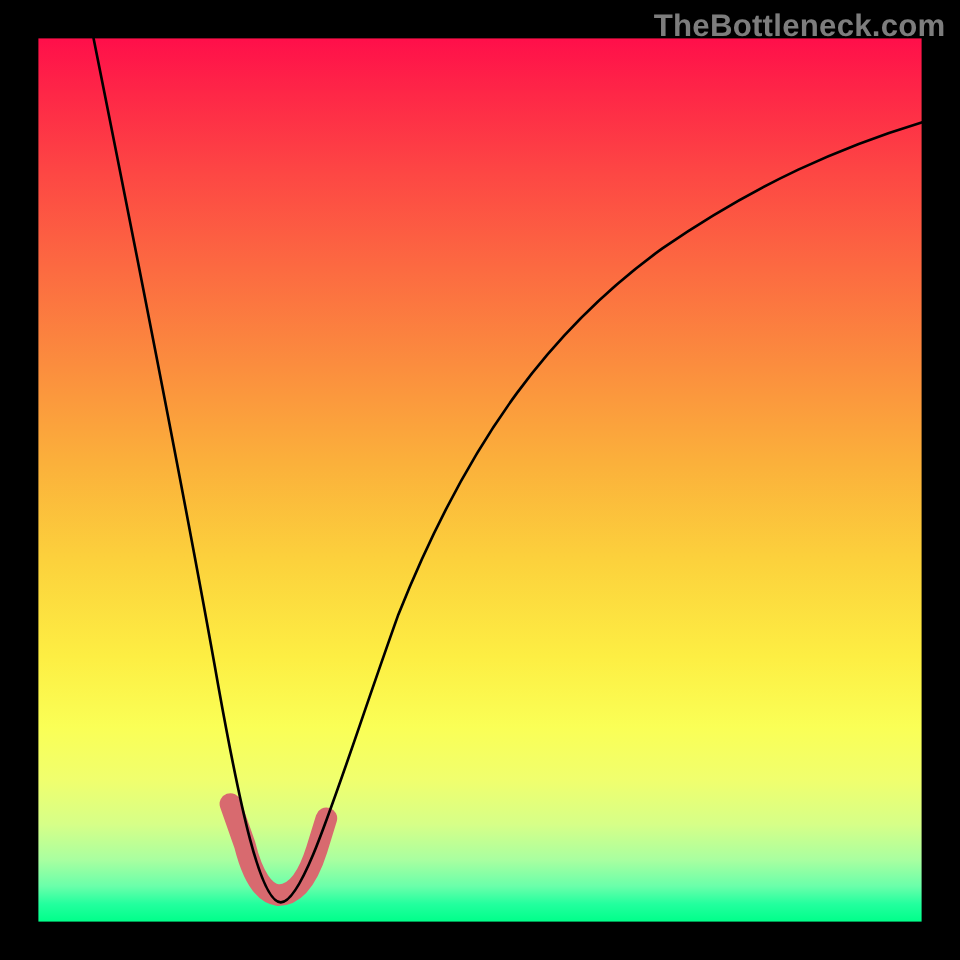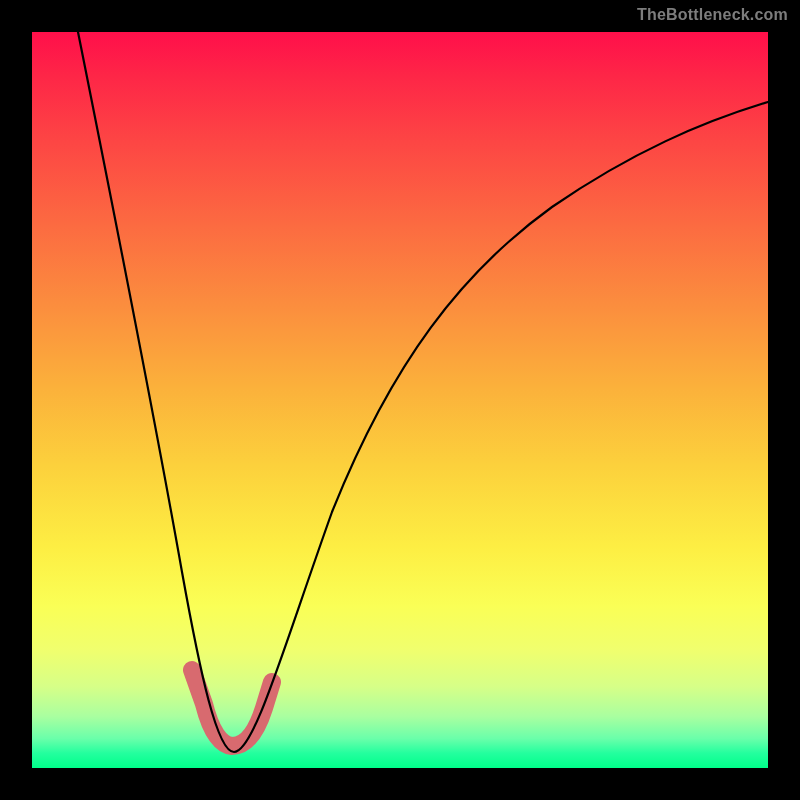--- a/index.html
+++ b/index.html
@@ -42,21 +42,21 @@
       #a9ffa0 93%,
       #6affaa 96%,
       #23ff9e 98%,
       #00ff8a 100%
     );
   }
   .watermark {
     position: absolute;
     top: 6px;
     right: 12px;
-    font-size: 16px;
+    font-size: 26px;
     font-weight: 600;
     color: #7d7d7d;
     letter-spacing: 0.2px;
     user-select: none;
   }
   svg.curves {
     position: absolute;
     left: 0;
     top: 0;
     width: 736px;

